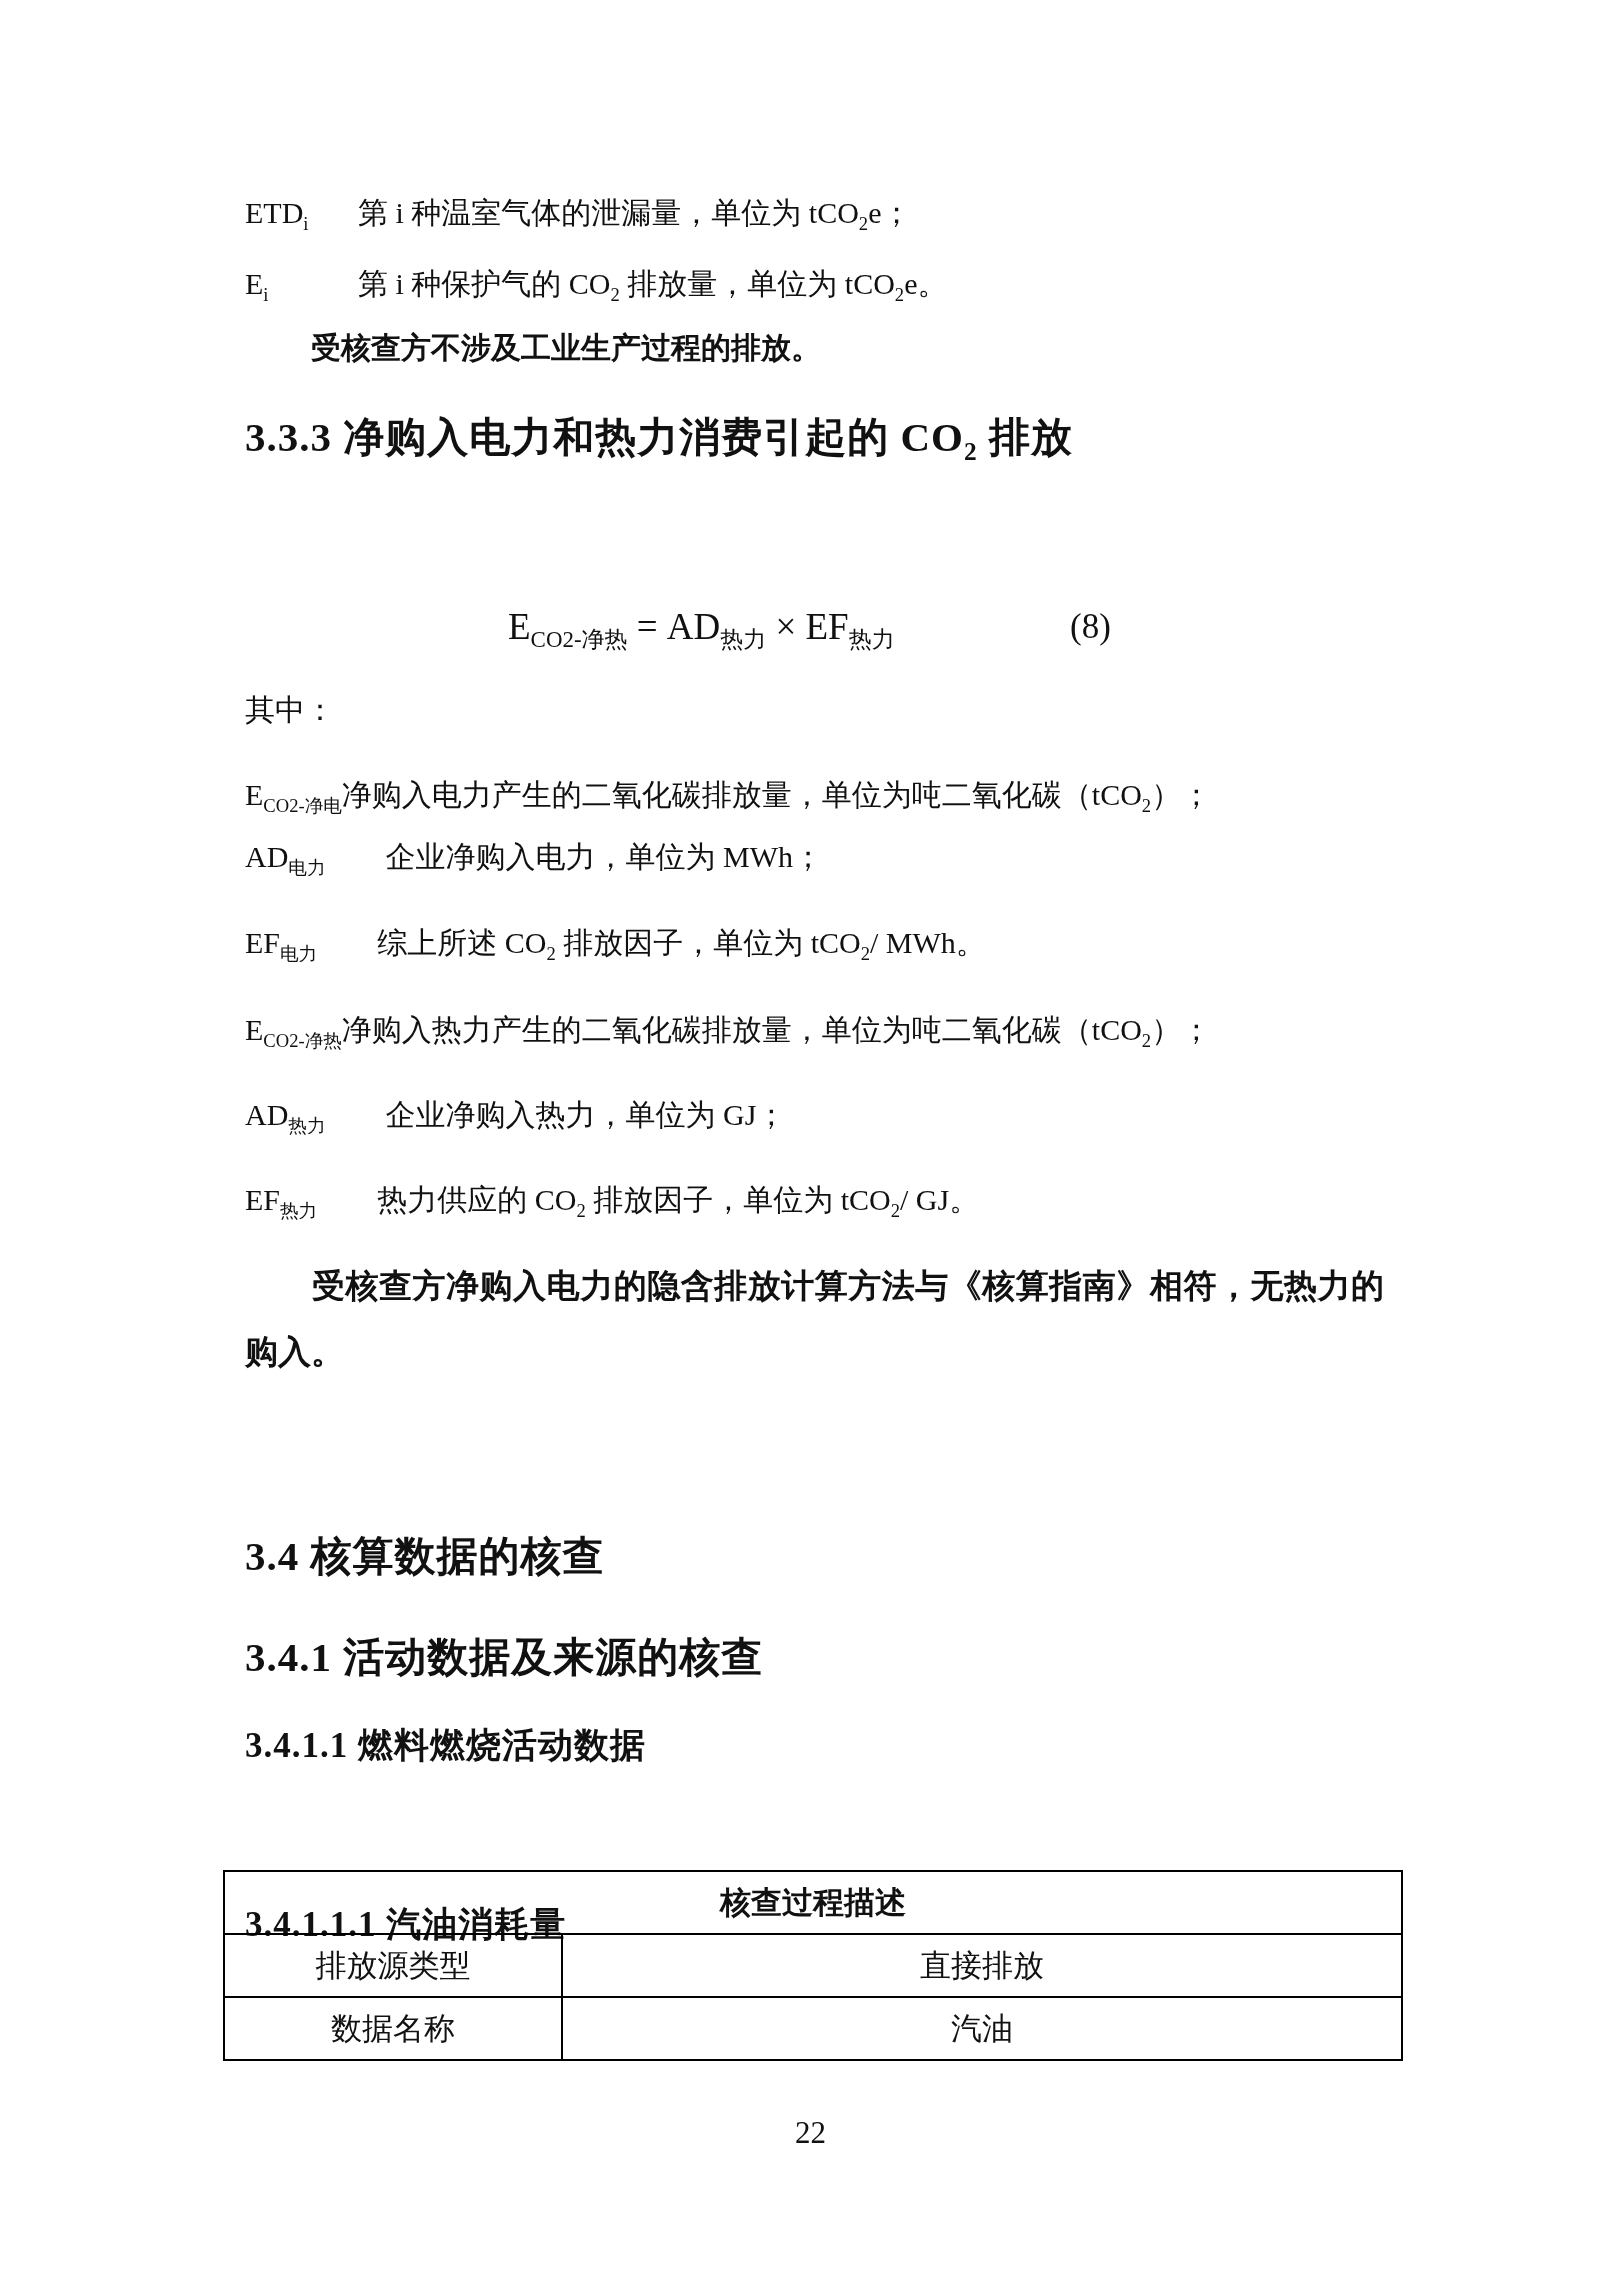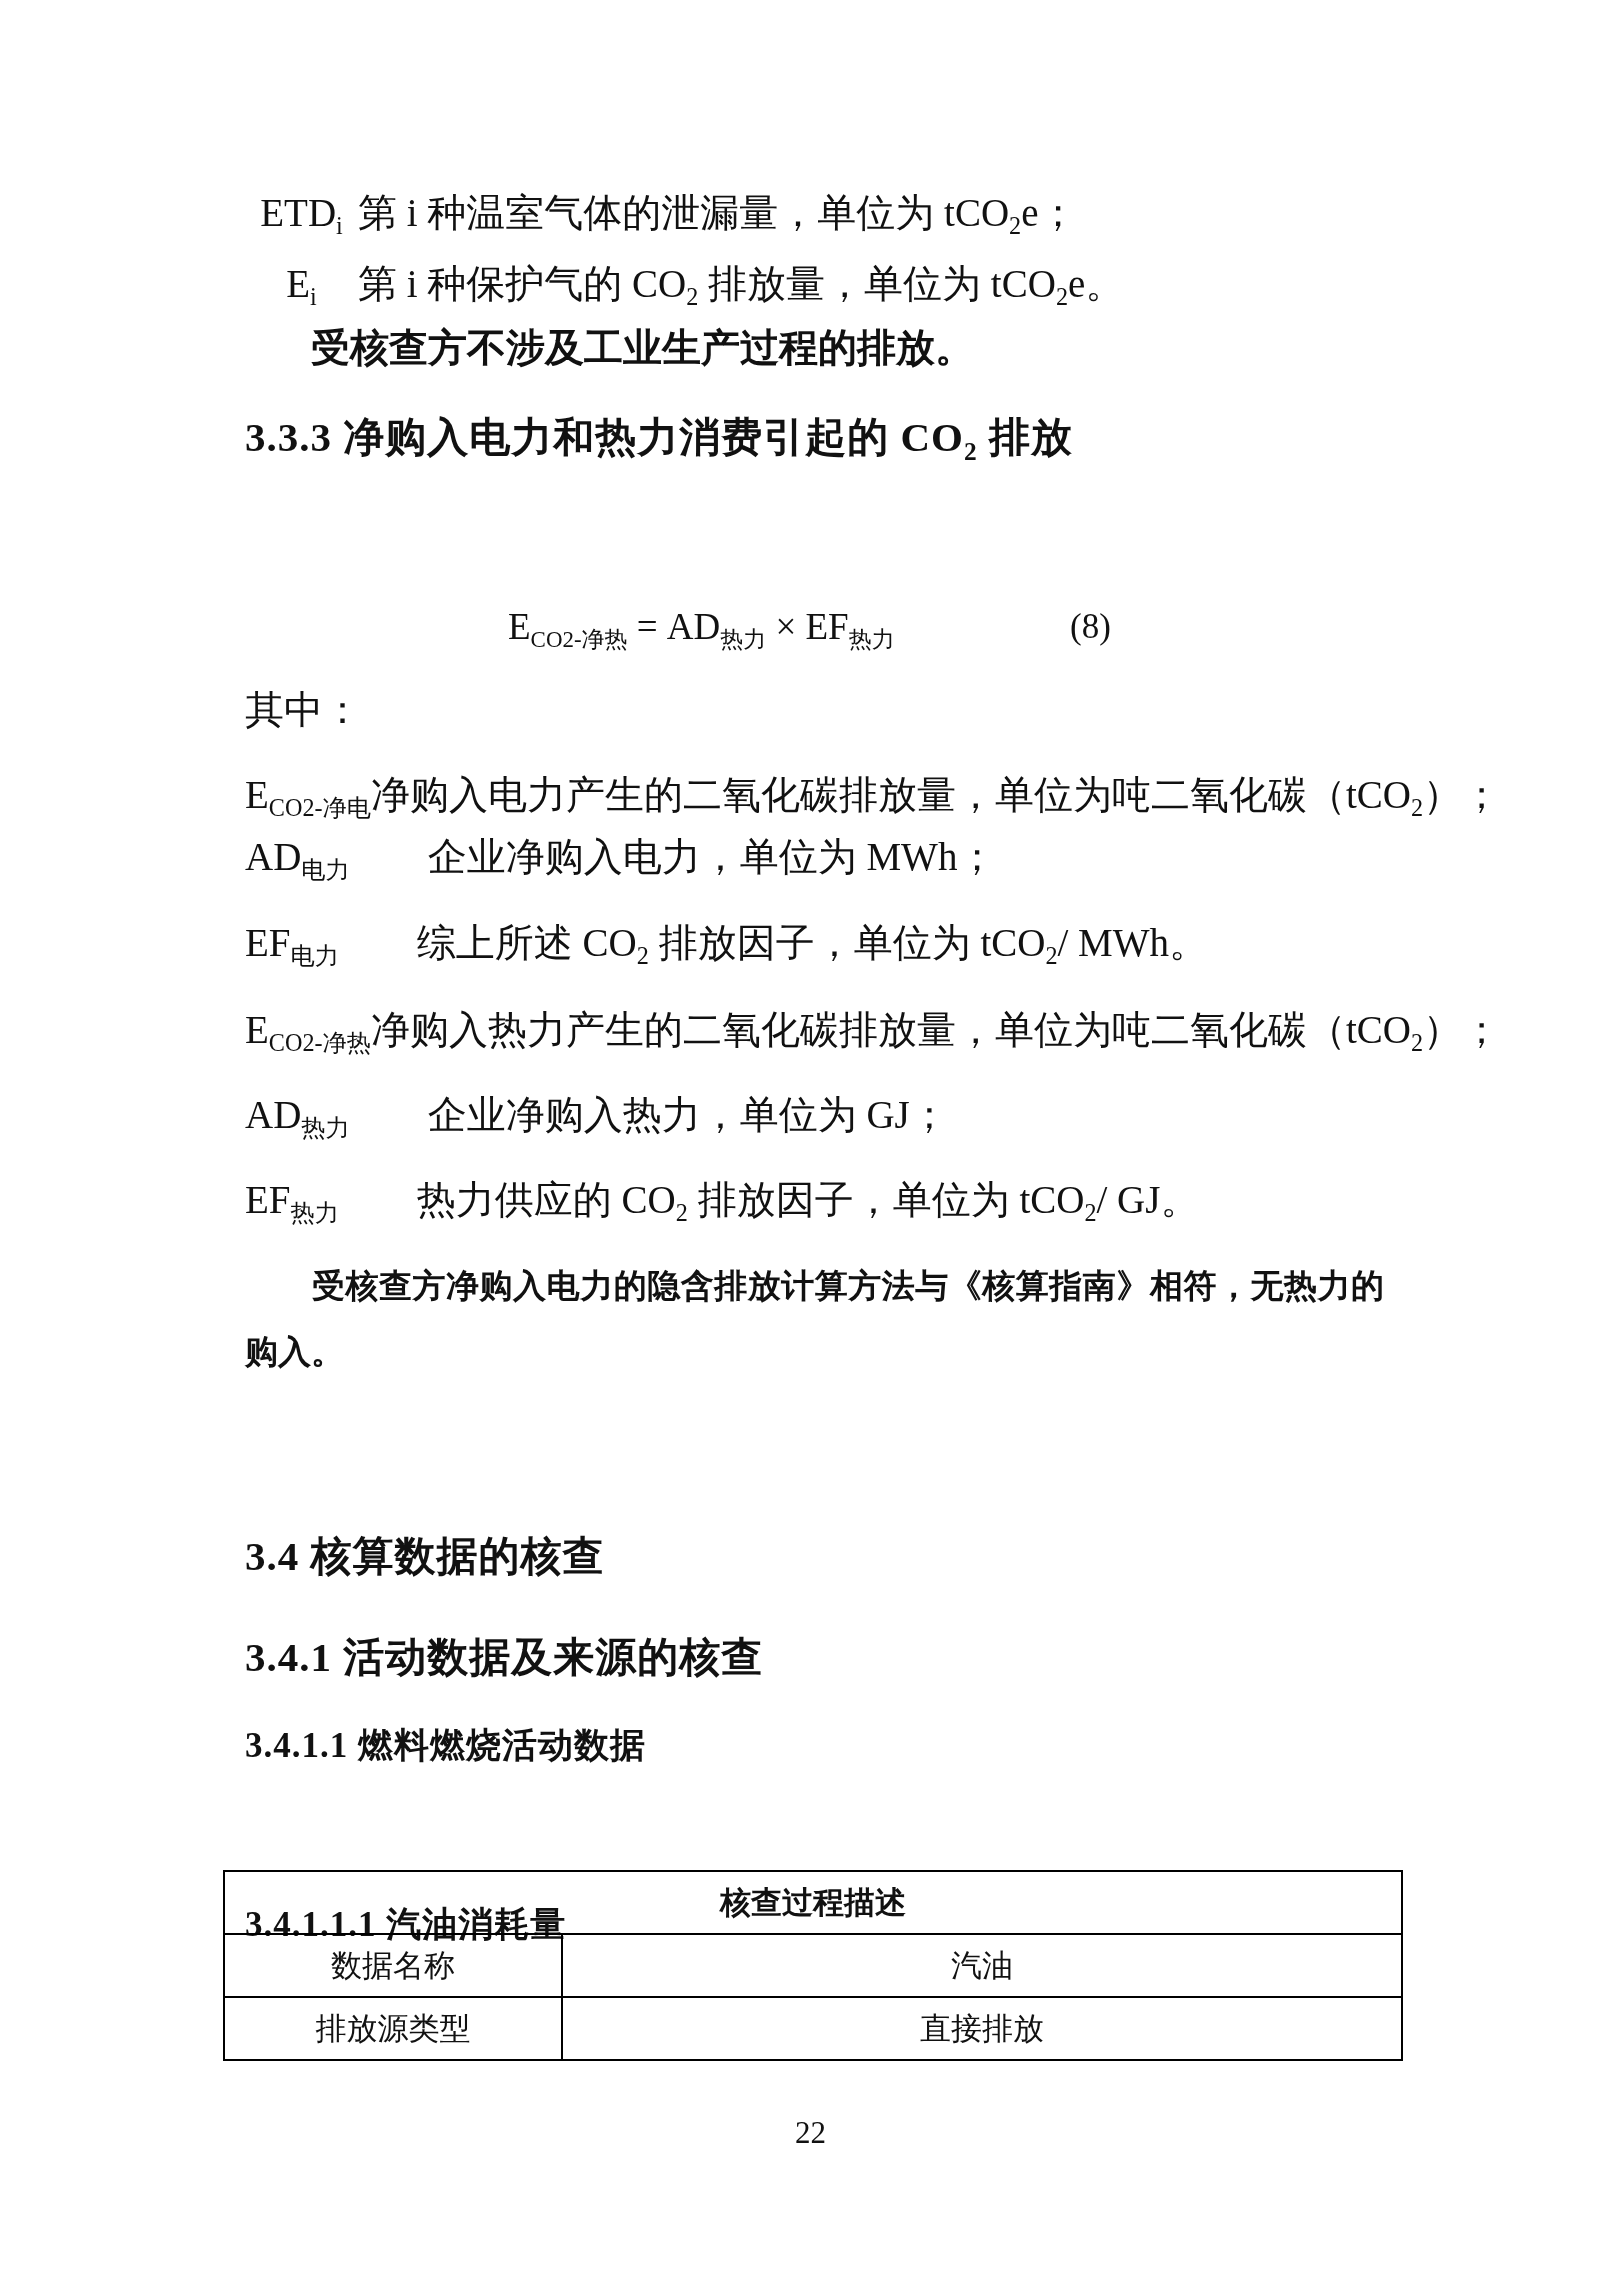--- a/index.html
+++ b/index.html
@@ -8,21 +8,21 @@
     width:1621px;height:2293px;
     margin:0 auto;
     background:#ffffff;
     font-family:"Liberation Serif","DejaVu Serif",serif;
     color:#111;
     overflow:hidden;
   }
   .abs{position:absolute;}
   sub{font-size:0.62em;line-height:0;vertical-align:-0.35em;}
   
-  .body-line{font-size:39px;line-height:47px;white-space:nowrap;text-align:center;}
+  .body-line{font-size:30px;line-height:47px;white-space:nowrap;}
   .def-top{display:flex;}
   .def-top .sym{width:113px;flex:0 0 113px;}
   .bold{font-weight:bold;}
   
   .h-big{font-size:41px;font-weight:bold;white-space:nowrap;letter-spacing:1px;}
   .h-small{font-size:35px;font-weight:bold;white-space:nowrap;letter-spacing:1px;}
   
   .formula-row{left:245px;width:1139px;height:71px;}
   .formula-expr{position:absolute;left:263px;top:0;font-size:37px;white-space:nowrap;}
   .formula-num{position:absolute;left:825px;top:2px;font-size:35px;}
@@ -95,26 +95,26 @@
     <table class="vtable">
       <colgroup>
           <col style="width:338px">
           <col style="width:840px">
         </colgroup>
       <tbody>
           <tr>
         <td colspan="2" class="tbl-title">核查过程描述</td>
       </tr>
       <tr>
+        <td>排放源类型</td>
+        <td>直接排放</td>
+      </tr>
+      <tr>
         <td>数据名称</td>
         <td>汽油</td>
-      </tr>
-      <tr>
-        <td>排放源类型</td>
-        <td>直接排放</td>
       </tr>
     </tbody>
       </table>
   </div>
 
   <div class="abs pagenum" style="top:2115px;">22</div>
 
 </div>
 
 

